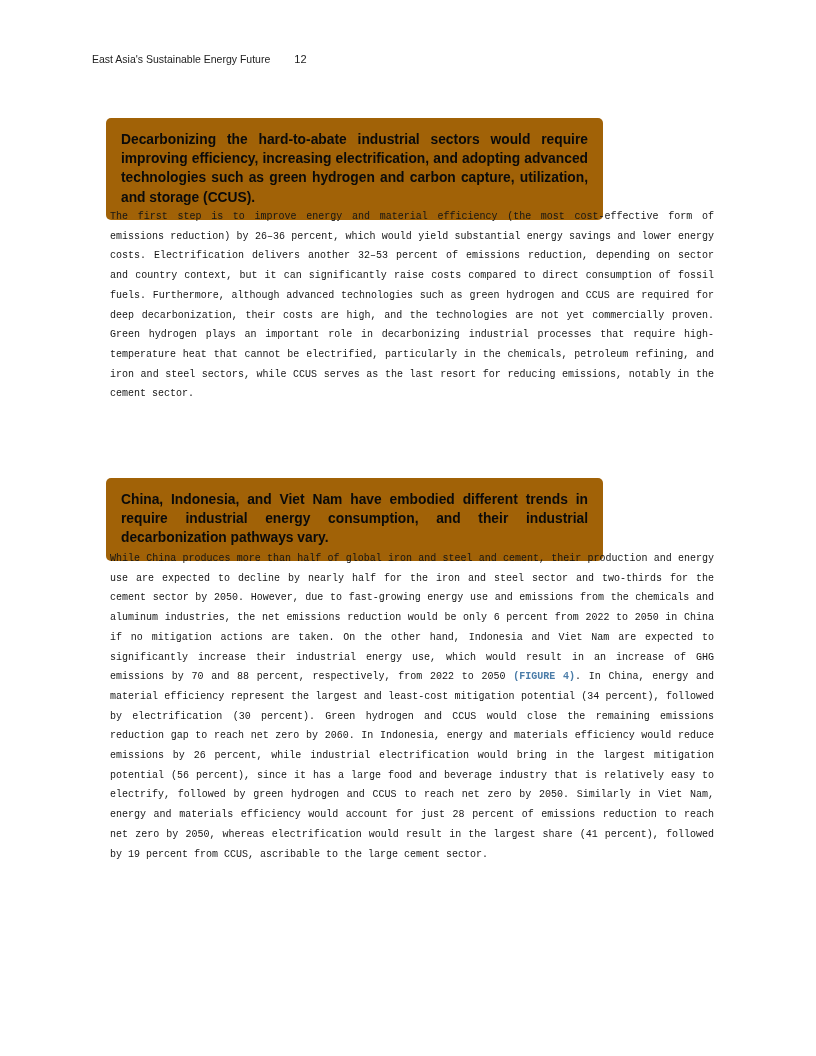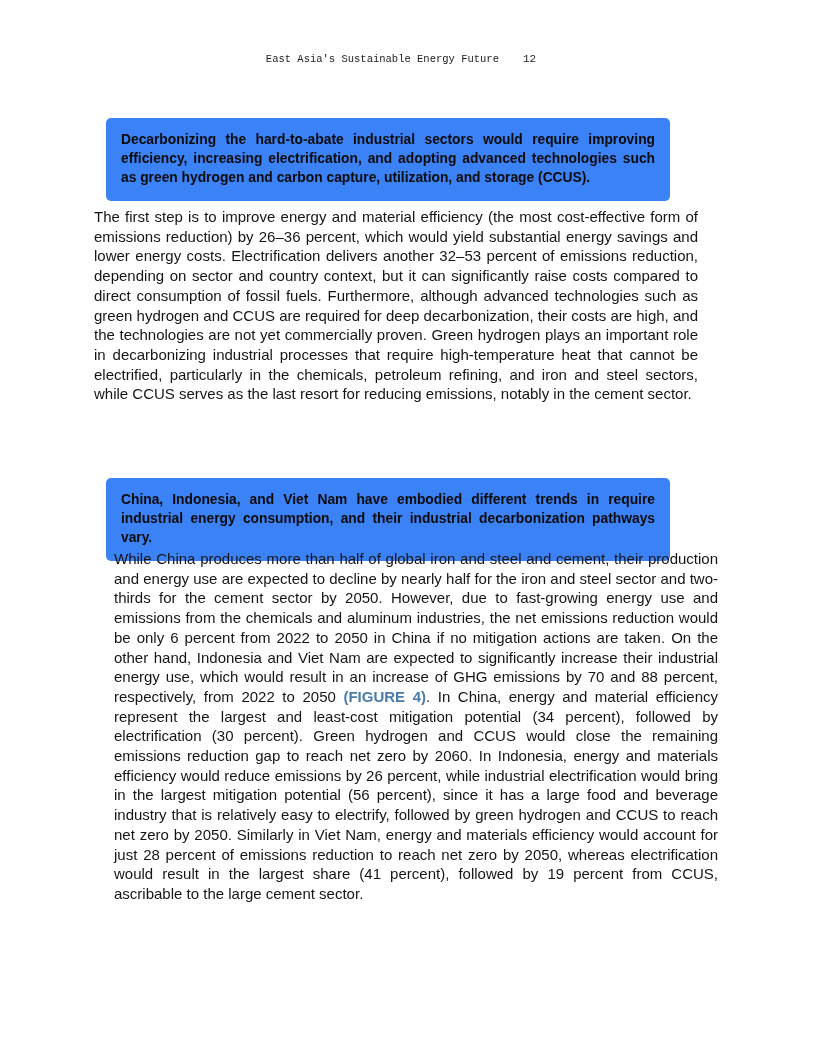--- a/index.html
+++ b/index.html
@@ -16,57 +16,57 @@
     position: absolute;
     inset: 0;
     background: #ffffff;
   }
   .page-header {
     position: absolute;
     top: 53px;
     left: 92px;
     right: 106px;
     display: flex;
-    justify-content: center;
+    justify-content: flex-start;
     align-items: baseline;
     font-size: 10.5px;
     color: #1c1c1c;
-    font-family: Liberation Mono, monospace;
   }
   .page-number {
     margin-left: 24px;
     font-size: 11px;
     color: #1c1c1c;
   }
   .callout {
     position: absolute;
     left: 106px;
-    width: 564px;
-    background: #3b82f6;
+    width: 497px;
+    background: #a16207;
     border-radius: 5px;
     padding: 12px 15px 13px 15px;
     font-weight: bold;
     font-size: 13.8px;
     line-height: 19.2px;
     color: #0a0a0a;
     text-align: justify;
   }
   .callout-1 { top: 118px; }
   .callout-2 { top: 478px; }
   .body-text {
     position: absolute;
-    left: 94px;
+    left: 110px;
     width: 604px;
-    font-size: 15px;
+    font-size: 10px;
     line-height: 19.7px;
     text-align: justify;
     color: #151515;
+    font-family: Liberation Mono, monospace;
   }
   .para-1 { top: 207px; }
-  .para-2 { top: 549px; margin-left: 20px; }
+  .para-2 { top: 549px; }
   .figure-link {
     color: #4a7ca8;
     font-weight: bold;
     text-decoration: none;
     cursor: pointer;
     white-space: nowrap;
   }
 </style>
 </head>
 <body>

